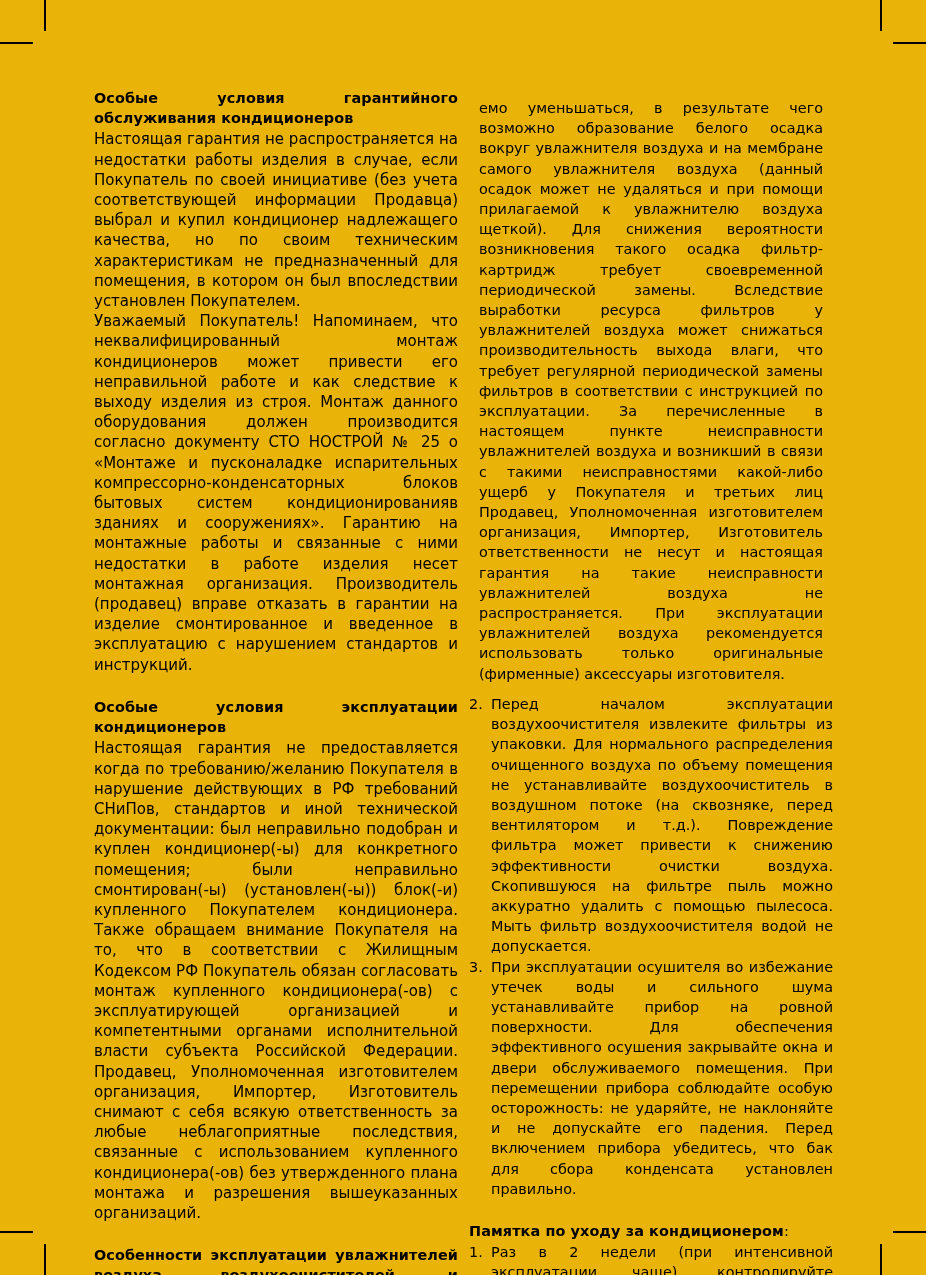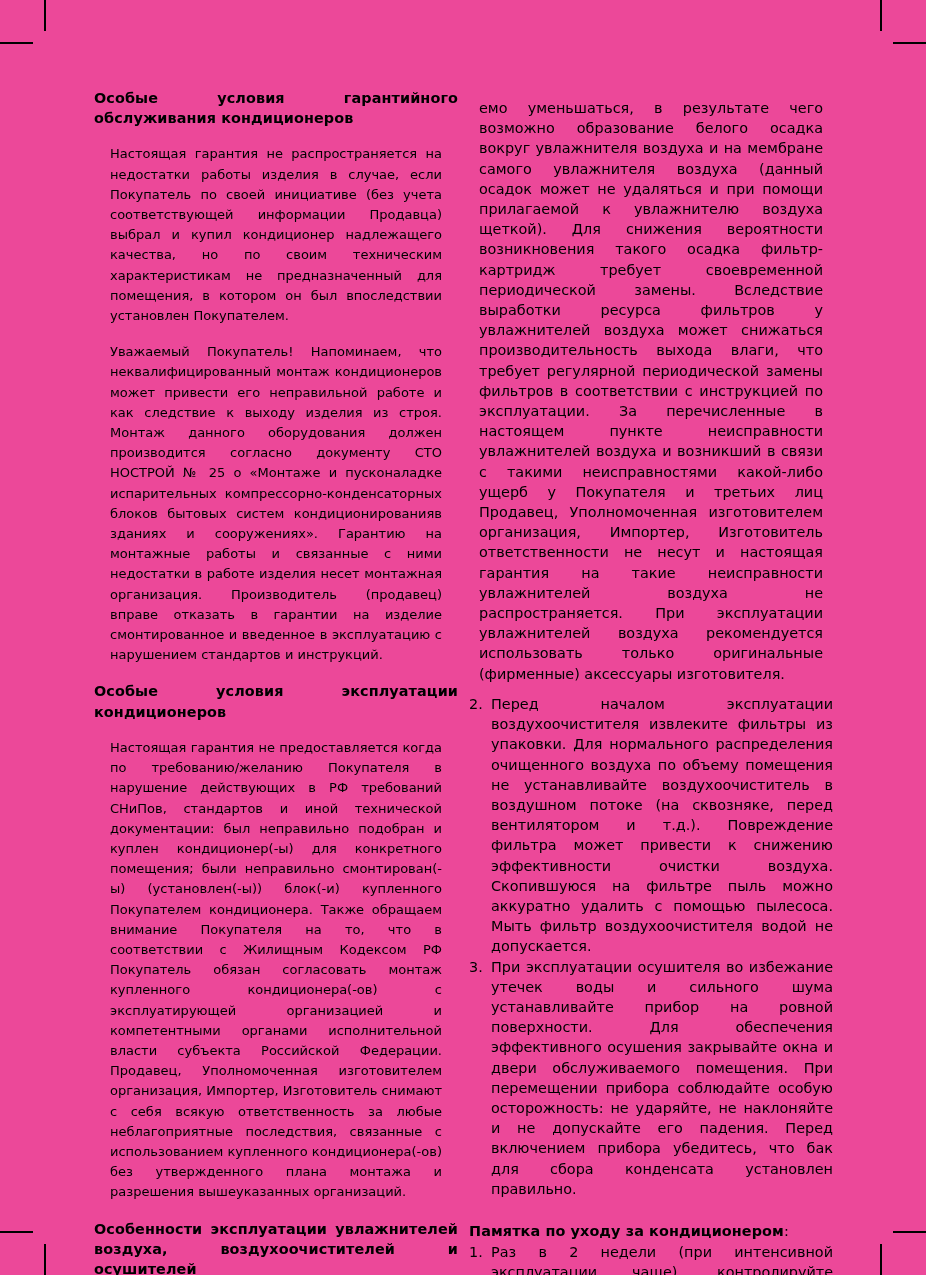--- a/index.html
+++ b/index.html
@@ -10,21 +10,21 @@
   }
   body {
     font-family: "DejaVu Sans", sans-serif;
     color: #000000;
   }
 
   .page {
     position: relative;
     width: 926px;
     height: 1275px;
-    background: #ec4899;
+    background: #eab308;
     overflow: hidden;
     box-sizing: border-box;
   }
 
   
   .crop {
     position: absolute;
     background: #000000;
   }
   .crop-v { width: 2px; height: 31px; }
@@ -61,40 +61,40 @@
     font-weight: bold;
     font-size: 14.4px;
     line-height: 20.2px;
     margin: 0 0 1px 0;
     text-align: justify;
     text-align-last: left;
     letter-spacing: 0.1px;
     -webkit-hyphens: none;
     hyphens: none;
   }
-  h2.section-heading.spaced { }
+  h2.section-heading.spaced { margin-top: 22px; }
 
   h2.inline-heading {
     font-family: "DejaVu Sans", sans-serif;
     font-weight: normal;
     font-size: 14.4px;
     line-height: 20.2px;
     margin: 22px 0 1px 0;
     text-align: left;
   }
   h2.inline-heading .hd {
     font-weight: bold;
     letter-spacing: 0.1px;
     text-align: center;
   }
 
   p.body-text {
-    font-size: 13px;
+    font-size: 15px;
     line-height: 20.2px;
-    margin: 16px;
+    margin: 0;
     text-align: justify;
     text-align-last: left;
     -webkit-hyphens: none;
     hyphens: none;
   }
 
   
   .num-item {
     position: relative;
     padding-left: 22px;

